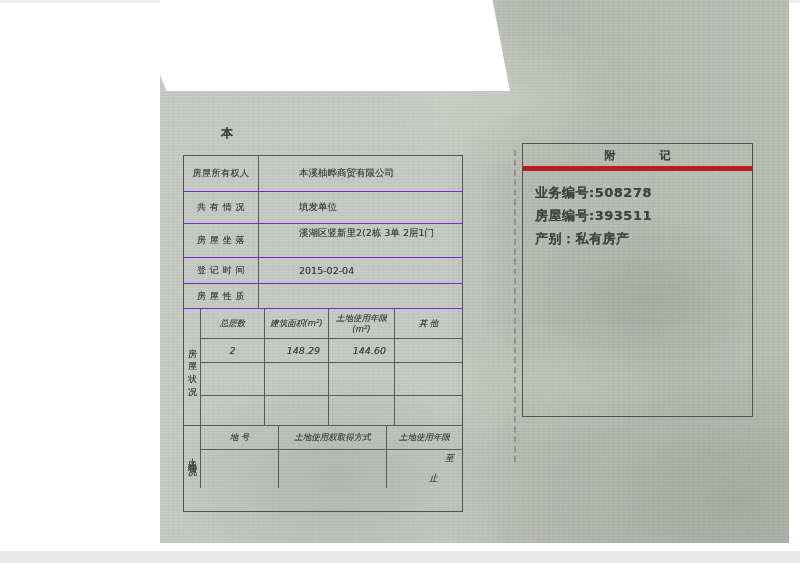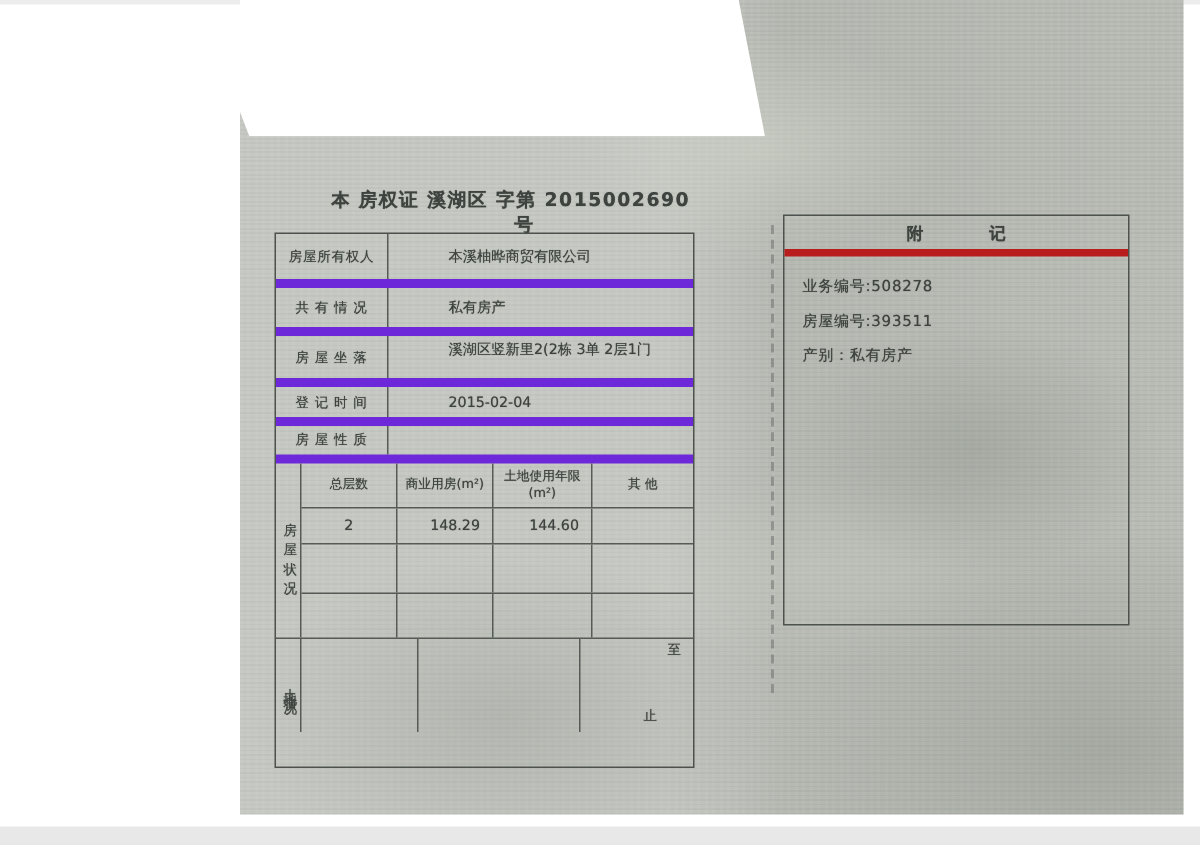--- a/index.html
+++ b/index.html
@@ -45,84 +45,83 @@
 
   .title-row { position:absolute; left:183px; top:125px; width:282px;
                display:flex; align-items:baseline; }
   .t-prefix { font-size:12px; font-weight:600; letter-spacing:1px; margin-left:38px; }
   .t-main   { flex:1; text-align:center; font-size:12.5px; font-weight:600;
               letter-spacing:1px; }
 
   
   .ltable { position:absolute; left:183px; top:155px; width:280px; height:357px;
             border:1px solid #4d524e; font-size:9.5px; }
-  .trow { display:flex; border-bottom:6px solid #6d28d9; }
+  .trow { display:flex; border-bottom:1px solid #6d28d9; }
   .lab  { width:75px; border-right:1px solid #565b57; display:flex;
           align-items:center; justify-content:center; font-size:9px;
           letter-spacing:0.5px; text-align:center; padding:1px; }
   .val  { flex:1; display:flex; align-items:center; padding-left:7px;margin-left:33px; }
   .val.top { align-items:flex-start; padding-top:3px; }
 
   
   .sec { display:flex; border-bottom:1px solid #565b57; }
   .side { width:17px; border-right:1px solid #565b57; display:flex;
           align-items:center; justify-content:center; font-size:9px;
           writing-mode:vertical-rl; text-orientation:upright; }
   .sgrid { flex:1; display:flex; flex-direction:column; }
-  .srow { display:flex; border-bottom:1px solid #565b57; }
+  .srow { display:flex; border-bottom:1px solid #565b57;font-style:italic; }
   .srow:last-child { border-bottom:none; }
   .sc { border-right:1px solid #565b57; display:flex; align-items:center;
         justify-content:center; text-align:center; font-size:8.5px; line-height:1.25; }
   .sc:last-child { border-right:none; }
   .h-c1{width:64px;} .h-c2{width:64px;} .h-c3{width:66px;} .h-c4{flex:1;}
   .num-right { justify-content:flex-end; padding-right:8px; font-size:9.5px; }
   .num-left  { justify-content:center; font-size:9.5px; }
 
   .l-c1{width:78px;} .l-c2{width:108px;} .l-c3{flex:1;}
   .land-body { position:relative; }
   .mark-to   { position:absolute; right:8px;  top:3px;  font-size:9px; }
   .mark-stop { position:absolute; right:24px; bottom:4px; font-size:9px; }
 
   
   .rbox { position:absolute; left:522px; top:143px; width:231px; height:274px;
           border:1px solid #4d524e; }
   .rbox-head { height:27px; border-bottom:5px solid #b91c1c; display:flex;
                align-items:center; justify-content:center; font-size:11px;
                font-weight:600; }
-  .rline { position:absolute; left:12px; font-size:10px; letter-spacing:0.5px; }
+  .rline { position:absolute; left:12px; font-size:13px; letter-spacing:0.5px;font-weight:bold; }
   .rl0 { top:40px; } .rl1 { top:63px; } .rl2 { top:86px; }
 
   .issuer { position:absolute; left:598px; top:464px; width:170px;
             text-align:center; font-size:9.5px; letter-spacing:2px; }
 </style>
 </head>
 <body>
 
 <div class="page">
 
   <div class="top-line"></div>
   <div class="paper"></div>
   <div class="notch"></div>
   <div class="fold"></div>
 
   <div class="title-row ink">
     <span class="t-prefix">本</span>
-    <span class="t-main">房权证 溪湖区  字第 2015002690  号</span>
   </div>
 
   <div class="ltable ink">
 
     <div class="trow" style="height:36px">
       <div class="lab">房屋所有权人</div>
       <div class="val">本溪柚晔商贸有限公司</div>
     </div>
 
     <div class="trow" style="height:32px">
       <div class="lab">共 有 情 况</div>
-      <div class="val">私有房产</div>
+      <div class="val">填发单位</div>
     </div>
 
     <div class="trow" style="height:34px">
       <div class="lab">房 屋 坐 落</div>
       <div class="val top">溪湖区竖新里2(2栋 3单 2层1门</div>
     </div>
 
     <div class="trow" style="height:26px">
       <div class="lab">登 记 时 间</div>
       <div class="val">2015-02-04</div>
@@ -132,21 +131,21 @@
       <div class="lab">房 屋 性 质</div>
       <div class="val"></div>
     </div>
 
 
     <div class="sec" style="height:117px">
       <div class="side" style="letter-spacing:13px">房屋状况</div>
       <div class="sgrid">
         <div class="srow" style="height:30px">
           <div class="sc h-c1">总层数</div>
-          <div class="sc h-c2">商业用房(m²)</div>
+          <div class="sc h-c2">建筑面积(m²)</div>
           <div class="sc h-c3">土地使用年限(m²)</div>
           <div class="sc h-c4">其  他</div>
         </div>
         <div class="srow" style="height:24px">
           <div class="sc h-c1 num-left">2</div>
           <div class="sc h-c2 num-right">148.29</div>
           <div class="sc h-c3 num-right">144.60</div>
           <div class="sc h-c4"></div>
         </div>
         <div class="srow" style="height:33px">
@@ -160,20 +159,25 @@
           <div class="sc h-c2"></div>
           <div class="sc h-c3"></div>
           <div class="sc h-c4"></div>
         </div>
       </div>
     </div>
 
     <div class="sec" style="height:62px; border-bottom:none">
       <div class="side" style="letter-spacing:3px">土地状况</div>
       <div class="sgrid">
+        <div class="srow" style="height:24px">
+          <div class="sc l-c1">地 号</div>
+          <div class="sc l-c2">土地使用权取得方式</div>
+          <div class="sc l-c3">土地使用年限</div>
+        </div>
         <div class="srow" style="flex:1">
           <div class="sc l-c1"></div>
           <div class="sc l-c2"></div>
           <div class="sc l-c3 land-body">
             <span class="mark-to">至</span>
             <span class="mark-stop">止</span>
           </div>
         </div>
       </div>
     </div>

